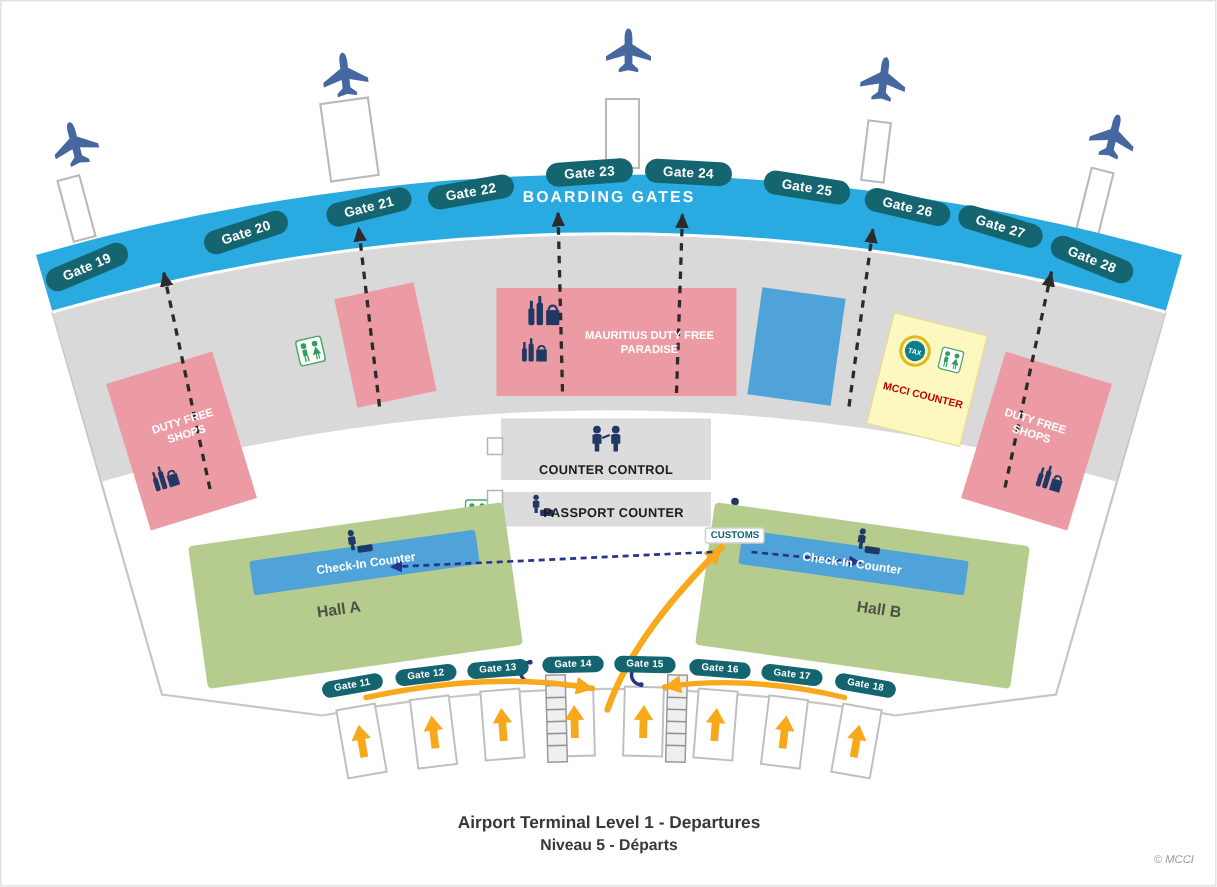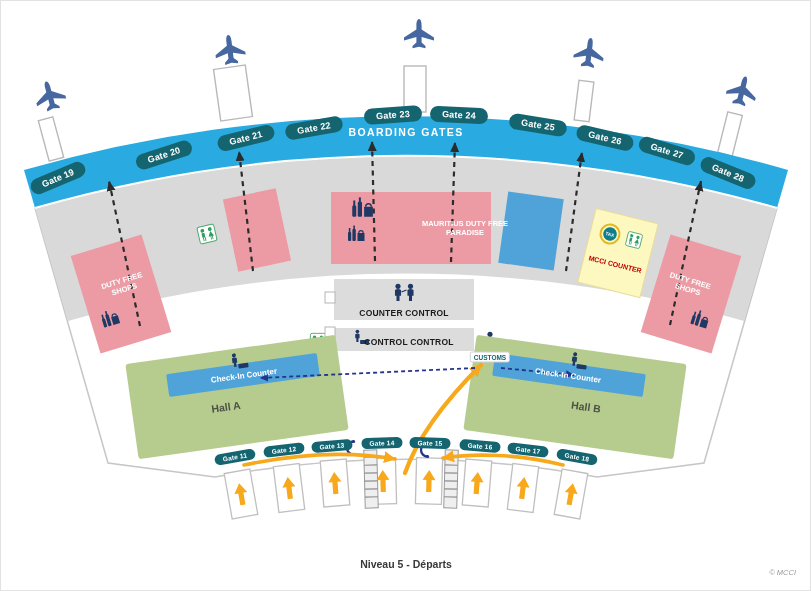--- a/index.html
+++ b/index.html
@@ -245,30 +245,31 @@
 <div class="pill pill-sm" style="left:234px;top:456px;transform:translate(-50%,-50%) rotate(-10deg)">Gate 11</div>
 <div class="pill pill-sm" style="left:283px;top:449px;transform:translate(-50%,-50%) rotate(-7deg)">Gate 12</div>
 <div class="pill pill-sm" style="left:331px;top:445px;transform:translate(-50%,-50%) rotate(-4.5deg)">Gate 13</div>
 <div class="pill pill-sm" style="left:381px;top:442px;transform:translate(-50%,-50%) rotate(-1.5deg)">Gate 14</div>
 <div class="pill pill-sm" style="left:429px;top:442px;transform:translate(-50%,-50%) rotate(1.5deg)">Gate 15</div>
 <div class="pill pill-sm" style="left:479px;top:445px;transform:translate(-50%,-50%) rotate(4.5deg)">Gate 16</div>
 <div class="pill pill-sm" style="left:527px;top:449px;transform:translate(-50%,-50%) rotate(7deg)">Gate 17</div>
 <div class="pill pill-sm" style="left:576px;top:456px;transform:translate(-50%,-50%) rotate(10deg)">Gate 18</div>
 
 <div class="lbl wlabel ov" style="left:122px;top:284px;width:54px;font-size:7.5px;transform:translate(-50%,-50%) rotate(-17deg)">DUTY FREE SHOPS</div>
-<div class="lbl wlabel ov" style="left:464px;top:227px;width:90px;font-size:7.5px;transform:translate(-50%,-50%)">MAURITIUS DUTY FREE PARADISE</div>
+<div class="lbl wlabel ov" style="left:432px;top:227px;width:90px;font-size:7.5px;transform:translate(-50%,-50%)">MAURITIUS DUTY FREE PARADISE</div>
 <div class="lbl ov" style="left:614px;top:264px;width:60px;font-size:7px;color:#c00000;transform:translate(-50%,-50%) rotate(14deg)">MCCI COUNTER</div>
 <div class="lbl wlabel ov" style="left:688px;top:284px;width:54px;font-size:7.5px;transform:translate(-50%,-50%) rotate(17deg)">DUTY FREE SHOPS</div>
 
 <div class="lbl ov" style="left:403px;top:312px;font-size:8.5px;color:#1b1b1b;letter-spacing:.2px;white-space:nowrap;transform:translate(-50%,-50%)">COUNTER CONTROL</div>
-<div class="lbl ov" style="left:408px;top:341px;font-size:8.5px;color:#1b1b1b;letter-spacing:.2px;white-space:nowrap;transform:translate(-50%,-50%)">CONTROL CONTROL</div>
+<div class="lbl ov" style="left:408px;top:341px;font-size:8.5px;color:#1b1b1b;letter-spacing:.2px;white-space:nowrap;transform:translate(-50%,-50%)">PASSPORT COUNTER</div>
 <div class="customs-pill" style="left:489px;top:356px;transform:translate(-50%,-50%)">CUSTOMS</div>
 
 <div class="lbl ov" style="left:225px;top:406px;font-size:10.5px;color:#4d5145;white-space:nowrap;transform:translate(-50%,-50%) rotate(-8deg)">Hall A</div>
 <div class="lbl ov" style="left:585px;top:406px;font-size:10.5px;color:#4d5145;white-space:nowrap;transform:translate(-50%,-50%) rotate(8deg)">Hall B</div>
 
 <div class="lbl wlabel ov" style="left:243px;top:375px;width:150px;font-size:8px;white-space:nowrap;transform:translate(-50%,-50%) rotate(-8deg)">Check-In Counter</div>
 <div class="lbl wlabel ov" style="left:567px;top:375px;width:150px;font-size:8px;white-space:nowrap;transform:translate(-50%,-50%) rotate(8deg)">Check-In Counter</div>
 
+<div class="lbl caption ov" style="left:405px;top:549px;font-size:11.5px;transform:translate(-50%,-50%)">Airport Terminal Level 1 - Departures</div>
 <div class="lbl caption ov" style="left:405px;top:563px;font-size:10.5px;transform:translate(-50%,-50%)">Niveau 5 - Départs</div>
 <div class="credit" style="right:14px;top:567px;">© MCCI</div>
 
 </div>
 
 </body></html>

